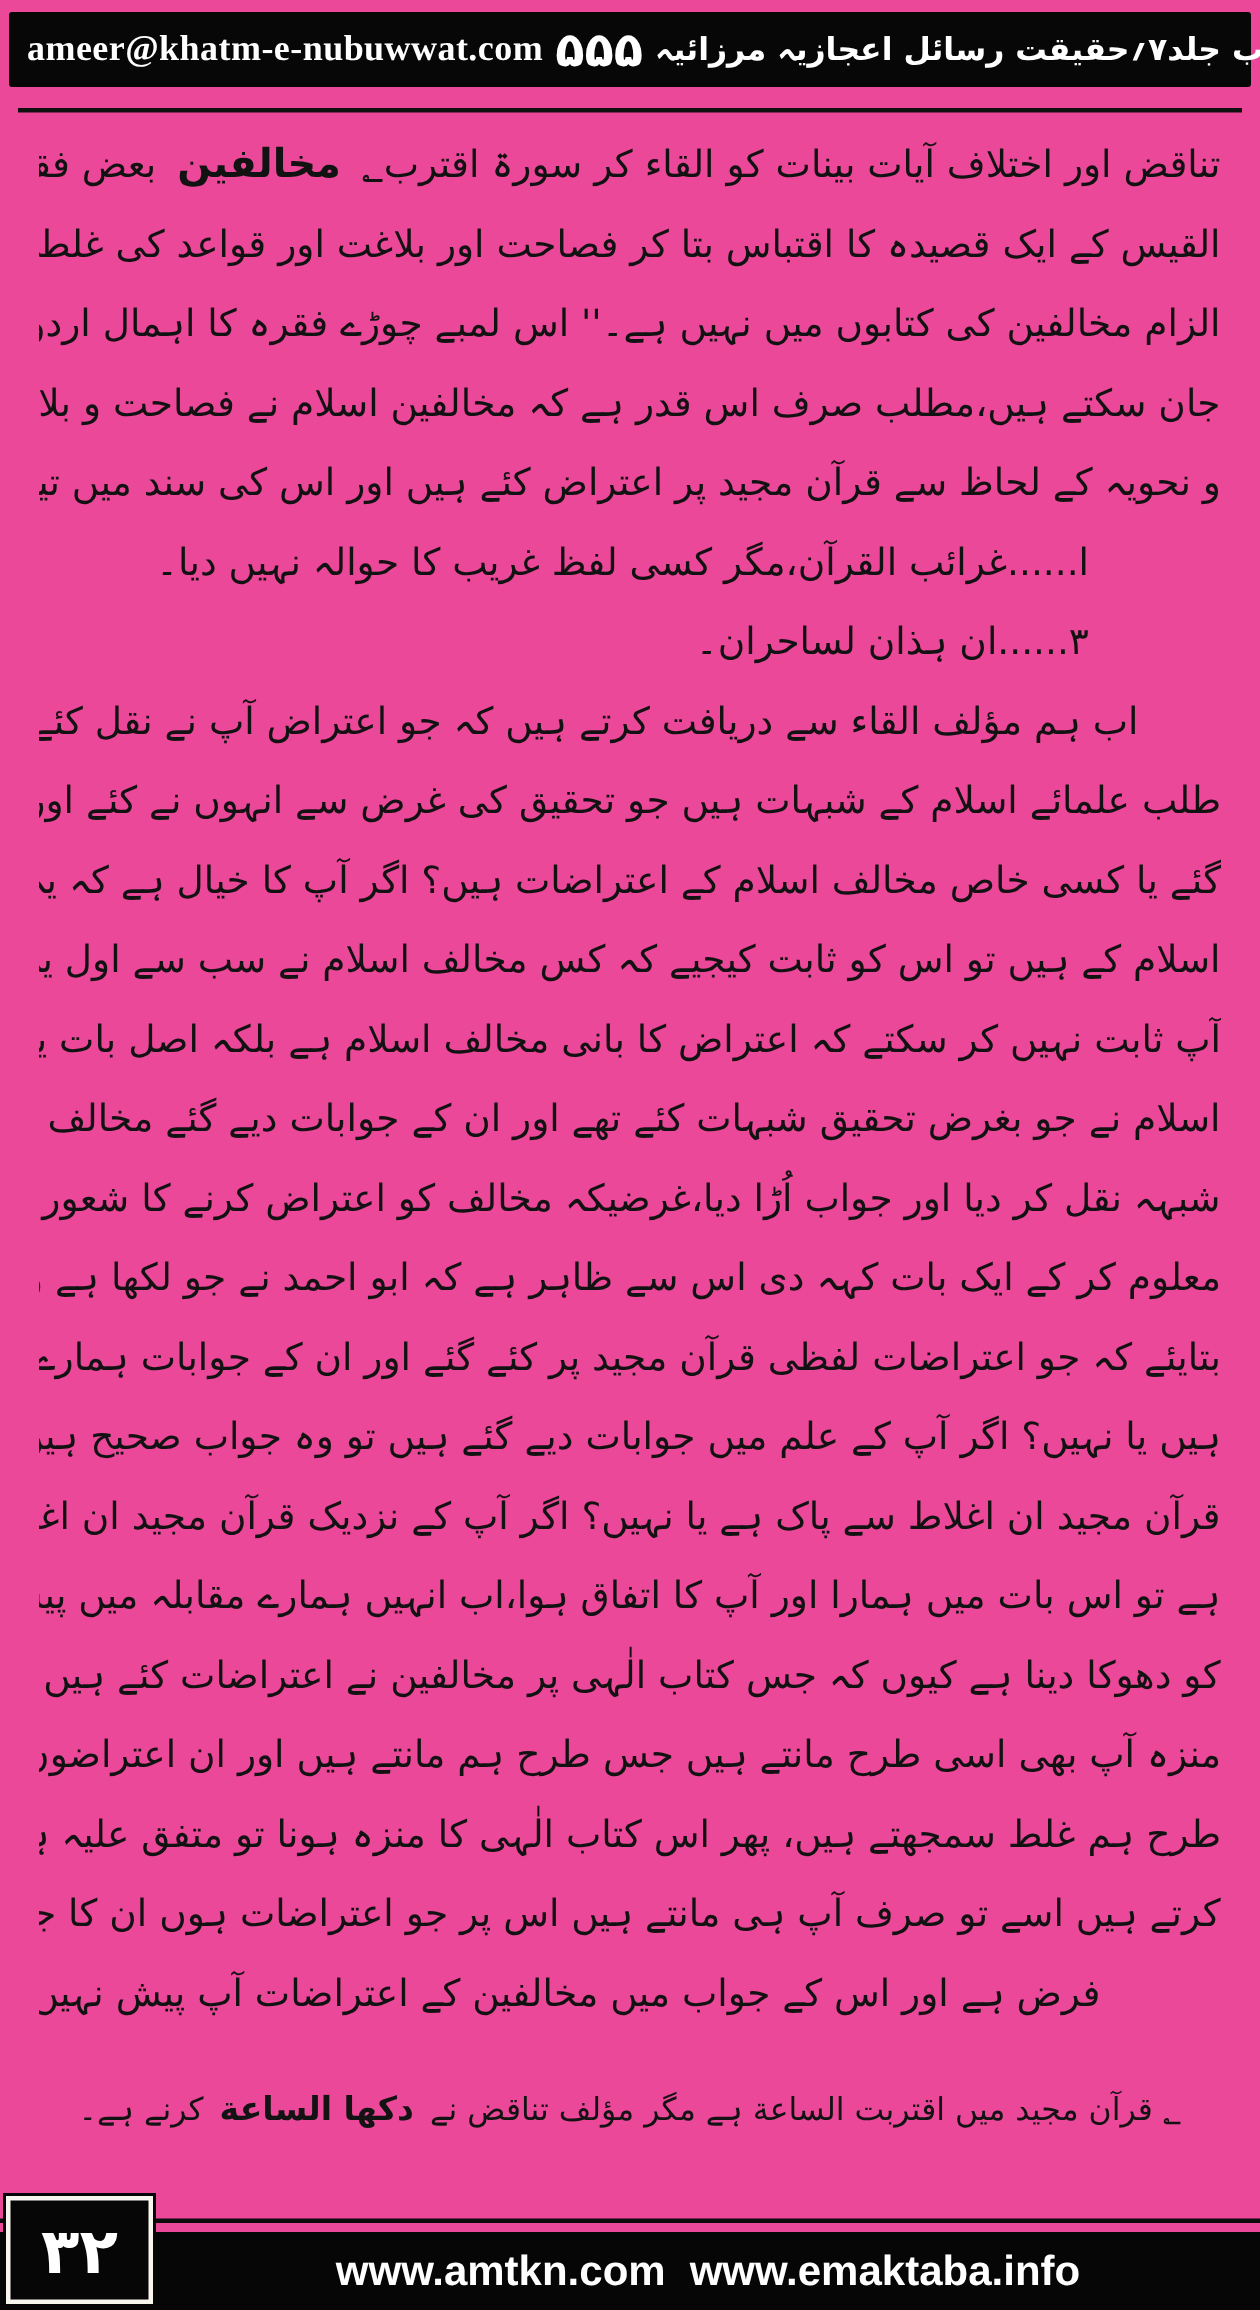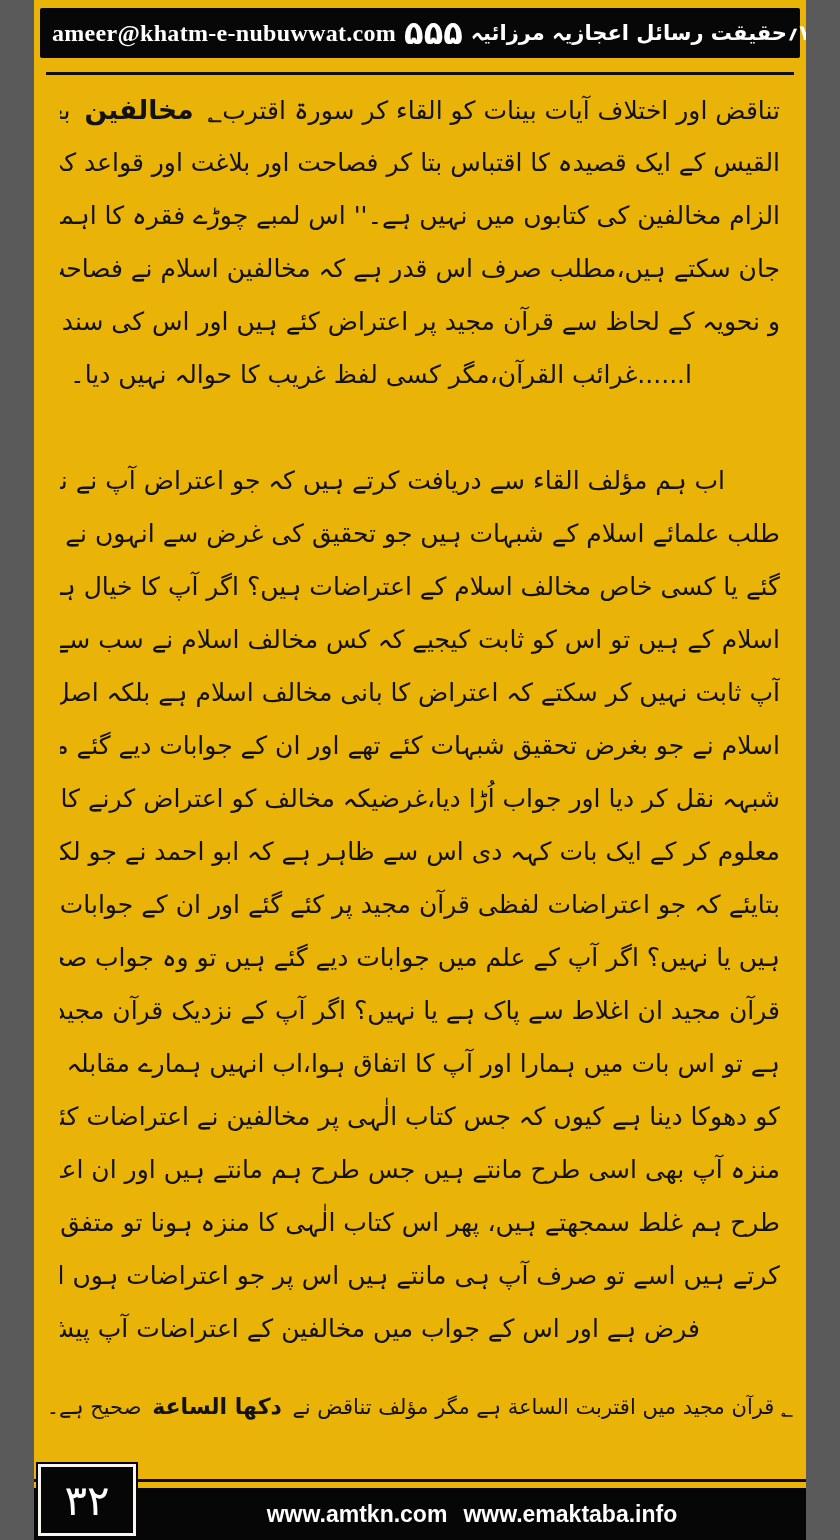--- a/index.html
+++ b/index.html
@@ -1,19 +1,19 @@
 <!DOCTYPE html>
 <html lang="ur"><head>
 <meta charset="utf-8">
 <style>
   * { margin:0; padding:0; box-sizing:border-box; }
   html,body { background:#5a5a5a; }
   .page {
-    position:relative; width:772px; height:1540px; margin:0 auto;
-    background:#eab308; color:#0e0e0e; overflow:hidden;
+    position:relative; width:840px; height:1540px; margin:0 auto;
+    background:#ec4899; color:#0e0e0e; overflow:hidden;
     font-family:"DejaVu Sans", sans-serif;
   }
   
   .header-bar {
     position:absolute; top:8px; left:6px; right:6px; height:50px;
     background:#070707; color:#ffffff;
     display:flex; align-items:center; justify-content:space-between;
     padding:0 12px; border-radius:2px;
   }
   .header-email {
@@ -57,28 +57,28 @@
   .footnote b { font-size:1.05em; margin:0 4px; }
   
   .footer-rule {
     position:absolute; bottom:58px; left:0; right:0; height:3px; background:#0b0b0b;
   }
   .footer-bar {
     position:absolute; bottom:0; left:0; right:0; height:52px;
     background:#060606; color:#ffffff;
     display:flex; align-items:center; justify-content:center; gap:16px;
     padding-left:104px;
-    font-family:"Liberation Sans", sans-serif; font-weight:bold; font-size:23px;
+    font-family:"Liberation Sans", sans-serif; font-weight:bold; font-size:28px;
     white-space:nowrap;
   }
   .page-num-box {
     position:absolute; left:4px; bottom:4px; width:98px; height:72px;
     background:#060606; border:3px solid #f8f6ef; outline:2px solid #060606;
     display:flex; align-items:center; justify-content:center;
-    color:#ffffff; font-size:42px; font-weight:normal; direction:rtl;
+    color:#ffffff; font-size:42px; font-weight:bold; direction:rtl;
   }
 </style>
 </head>
 <body>
 
 <div class="page">
 
   <header class="header-bar">
     <span class="header-email">ameer@khatm-e-nubuwwat.com</span>
     <span class="header-num" dir="rtl">۵۵۵</span>
@@ -93,20 +93,21 @@
       <b class="bold-word">مخالفین</b>
       <span>بعض فقرات دیوان امراء</span>
     </div>
     <div class="line">القیس کے ایک قصیدہ کا اقتباس بتا کر فصاحت اور بلاغت اور قواعد کی غلطی کا اعتراض سرقہ کا</div>
     <div class="line">الزام مخالفین کی کتابوں میں نہیں ہے۔'' اس لمبے چوڑے فقرہ کا اہمال اردو کے ادیب بخوبی</div>
     <div class="line">جان سکتے ہیں،مطلب صرف اس قدر ہے کہ مخالفین اسلام نے فصاحت و بلاغت اور قواعد صرفیہ</div>
     <div class="line">و نحویہ کے لحاظ سے قرآن مجید پر اعتراض کئے ہیں اور اس کی سند میں تین لفظ لکھے ہیں:</div>
 
     <div class="line list-line">ا......غرائب القرآن،مگر کسی لفظ غریب کا حوالہ نہیں دیا۔</div>
     <div class="line list-row">
+      <span>۳......ان ہذان لساحران۔</span>
     </div>
 
     <div class="line indent">اب ہم مؤلف القاء سے دریافت کرتے ہیں کہ جو اعتراض آپ نے نقل کئے یہ تحقیق</div>
     <div class="line">طلب علمائے اسلام کے شبہات ہیں جو تحقیق کی غرض سے انہوں نے کئے اور ان کے جواب دیے</div>
     <div class="line">گئے یا کسی خاص مخالف اسلام کے اعتراضات ہیں؟ اگر آپ کا خیال ہے کہ یہ اعتراضات مخالفین</div>
     <div class="line">اسلام کے ہیں تو اس کو ثابت کیجیے کہ کس مخالف اسلام نے سب سے اول یہ اعتراض کیا ہے،مگر</div>
     <div class="line">آپ ثابت نہیں کر سکتے کہ اعتراض کا بانی مخالف اسلام ہے بلکہ اصل بات یہ ہے کہ بعض علمائے</div>
     <div class="line">اسلام نے جو بغرض تحقیق شبہات کئے تھے اور ان کے جوابات دیے گئے مخالف نے بنظر تعصب</div>
     <div class="line">شبہہ نقل کر دیا اور جواب اُڑا دیا،غرضیکہ مخالف کو اعتراض کرنے کا شعور نہیں ہوا، بلکہ دوسروں سے</div>
     <div class="line">معلوم کر کے ایک بات کہہ دی اس سے ظاہر ہے کہ ابو احمد نے جو لکھا ہے وہ صحیح ہے اس کے علاوہ یہ</div>
@@ -117,21 +118,21 @@
     <div class="line">کو دھوکا دینا ہے کیوں کہ جس کتاب الٰہی پر مخالفین نے اعتراضات کئے ہیں اس کو اعتراضوں سے</div>
     <div class="line">منزہ آپ بھی اسی طرح مانتے ہیں جس طرح ہم مانتے ہیں اور ان اعتراضوں کو غلط سمجھتے ہیں جس</div>
     <div class="line">طرح ہم غلط سمجھتے ہیں، پھر اس کتاب الٰہی کا منزہ ہونا تو متفق علیہ ہو گیا مگر جو کتاب آپ پیش</div>
     <div class="line">کرتے ہیں اسے تو صرف آپ ہی مانتے ہیں اس پر جو اعتراضات ہوں ان کا جواب دینا آپ پر</div>
     <div class="line line-end">فرض ہے اور اس کے جواب میں مخالفین کے اعتراضات آپ پیش نہیں کر سکتے۔</div>
   </main>
 
   <div class="footnote" dir="rtl" lang="ur">
     <span>؂ قرآن مجید میں اقتربت الساعة ہے مگر مؤلف تناقض نے</span>
     <b>دکھا الساعة</b>
-    <span>صحیح ہے۔</span>
+    <span>کرنے ہے۔</span>
   </div>
 
   <div class="footer-rule"></div>
 
   <footer class="footer-bar">
     <span>www.amtkn.com</span>
     <span>www.emaktaba.info</span>
   </footer>
 
   <div class="page-num-box">

